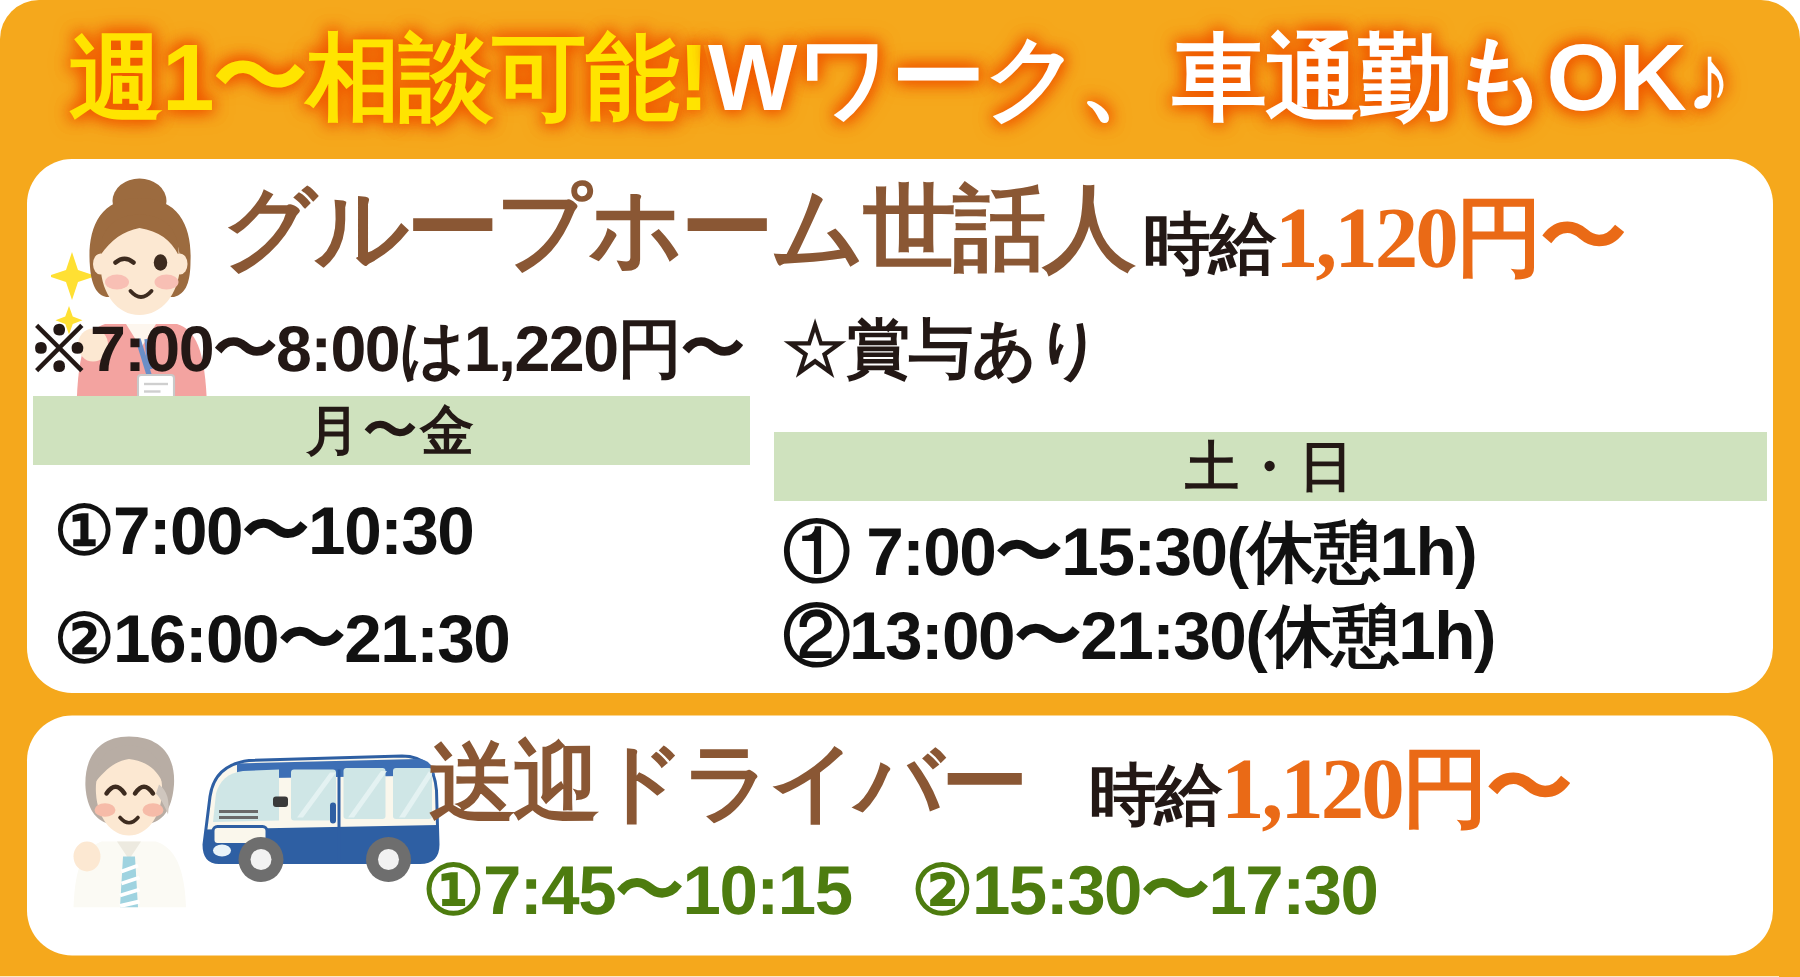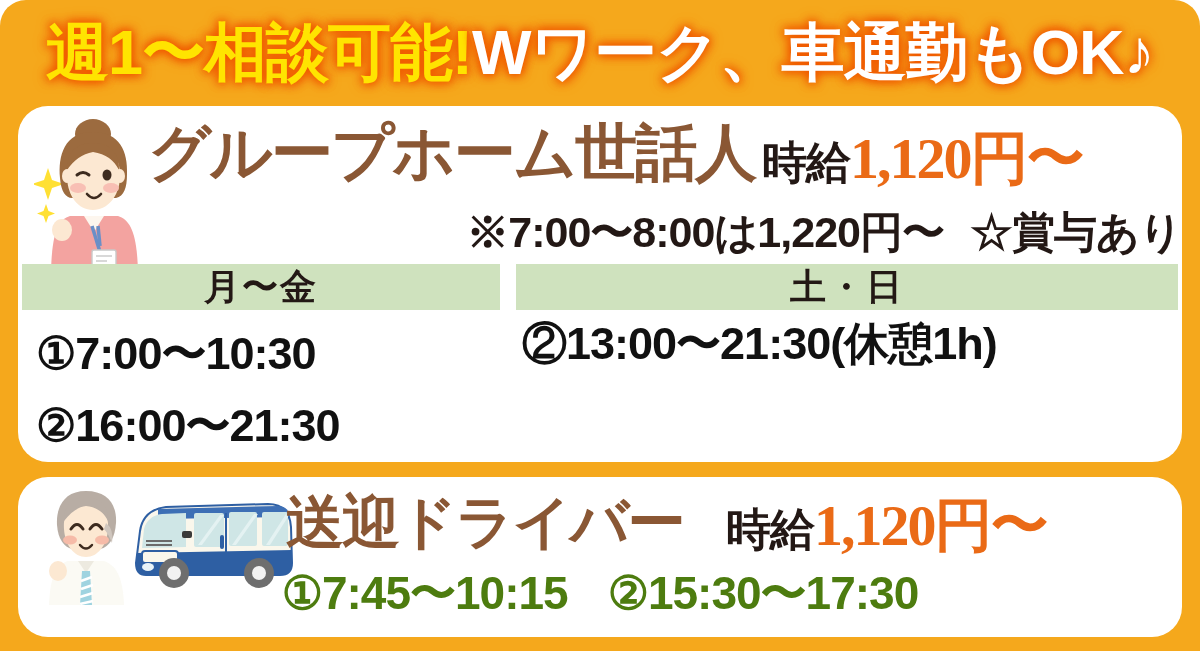--- a/index.html
+++ b/index.html
@@ -68,34 +68,34 @@
   }
   .wage-block{
     position:absolute; left:744px; top:24px;
     white-space:nowrap; line-height:1;
   }
   .wage-label{ font-size:45px; font-weight:bold; color:#231815; letter-spacing:-1px;}
   .wage-amount{ font-size:58px; font-weight:bold; color:#EA6A16; letter-spacing:-2px;font-family:Liberation Serif, serif;}
 
   .gh-note{
     position:absolute; left:0; top:98px; width:100%;
-    text-align:right;
+    text-align:left;
     font-size:43px; font-weight:bold; color:#231815;
     letter-spacing:-1px; white-space:nowrap;
   }
   .gh-note .bonus{ margin-left:26px; }
 
   
   .sched{
     position:absolute; top:158px; left:0; width:100%;
     display:flex;
   }
   .sched-col{ position:relative; }
   .col-weekday{ width:498px; padding-left:4px; }
-  .col-weekend{ width:662px; }
+  .col-weekend{ width:662px;margin-top:24px; }
   .day-head{
     background:#CFE2BE;
     height:46px;
     display:flex; align-items:center; justify-content:center;
     font-size:36px; font-weight:bold; color:#231815;
     letter-spacing:2px;
   }
   .col-weekday .day-head{ margin:0 0 0 0; width:478px; }
   .col-weekend .day-head{ width:662px; }
   .shift{
@@ -195,20 +195,21 @@
       <div class="sched-col col-weekday">
         <div class="day-head">月〜金</div>
         <div class="shift-list">
           <div class="shift">①7:00〜10:30</div>
           <div class="shift">②16:00〜21:30</div>
         </div>
       </div>
       <div class="sched-col col-weekend">
         <div class="day-head">土・日</div>
         <div class="shift-list">
+          <div class="shift">① 7:00〜15:30(休憩1h)</div>
           <div class="shift">②13:00〜21:30(休憩1h)</div>
         </div>
       </div>
     </div>
   </div>
 
   <div class="card" id="card-driver">
 
     <svg class="illus" id="driver-illustration" viewBox="0 0 96 120">
 

